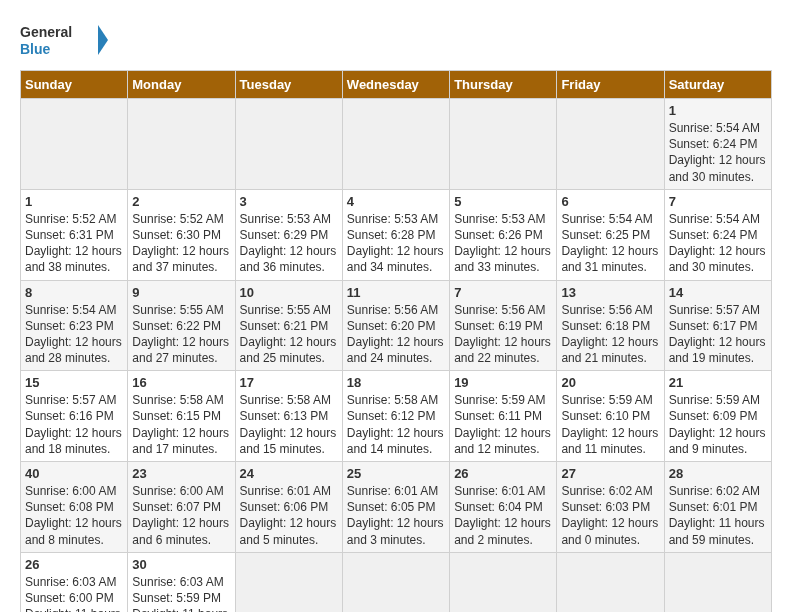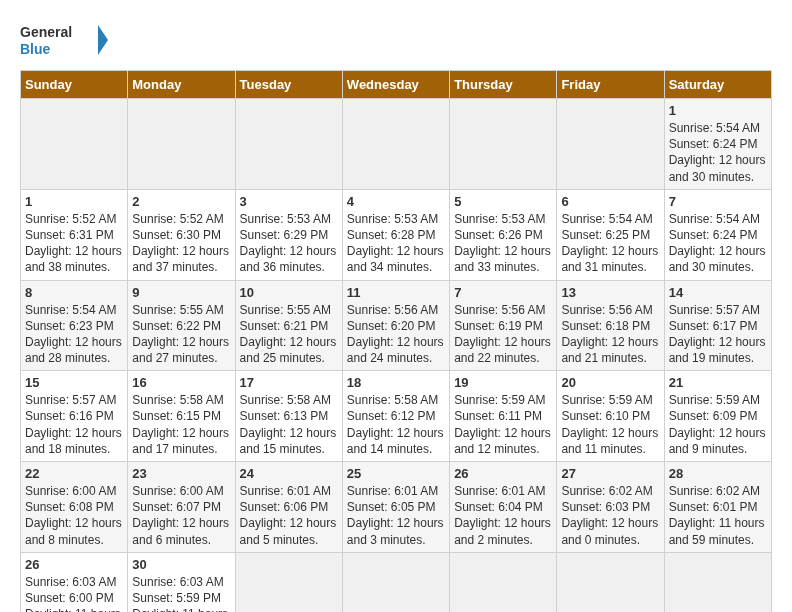--- a/index.html
+++ b/index.html
@@ -205,21 +205,21 @@
           <span class="day-num">20</span>
           <div class="cell-text">Sunrise: 5:59 AM<br>Sunset: 6:10 PM<br>Daylight: 12 hours and 11 minutes.</div>
         </td>
         <td>
           <span class="day-num">21</span>
           <div class="cell-text">Sunrise: 5:59 AM<br>Sunset: 6:09 PM<br>Daylight: 12 hours and 9 minutes.</div>
         </td>
       </tr>
       <tr>
         <td>
-          <span class="day-num">22</span>
+          <span class="day-num">40</span>
           <div class="cell-text">Sunrise: 6:00 AM<br>Sunset: 6:08 PM<br>Daylight: 12 hours and 8 minutes.</div>
         </td>
         <td>
           <span class="day-num">23</span>
           <div class="cell-text">Sunrise: 6:00 AM<br>Sunset: 6:07 PM<br>Daylight: 12 hours and 6 minutes.</div>
         </td>
         <td>
           <span class="day-num">24</span>
           <div class="cell-text">Sunrise: 6:01 AM<br>Sunset: 6:06 PM<br>Daylight: 12 hours and 5 minutes.</div>
         </td>

